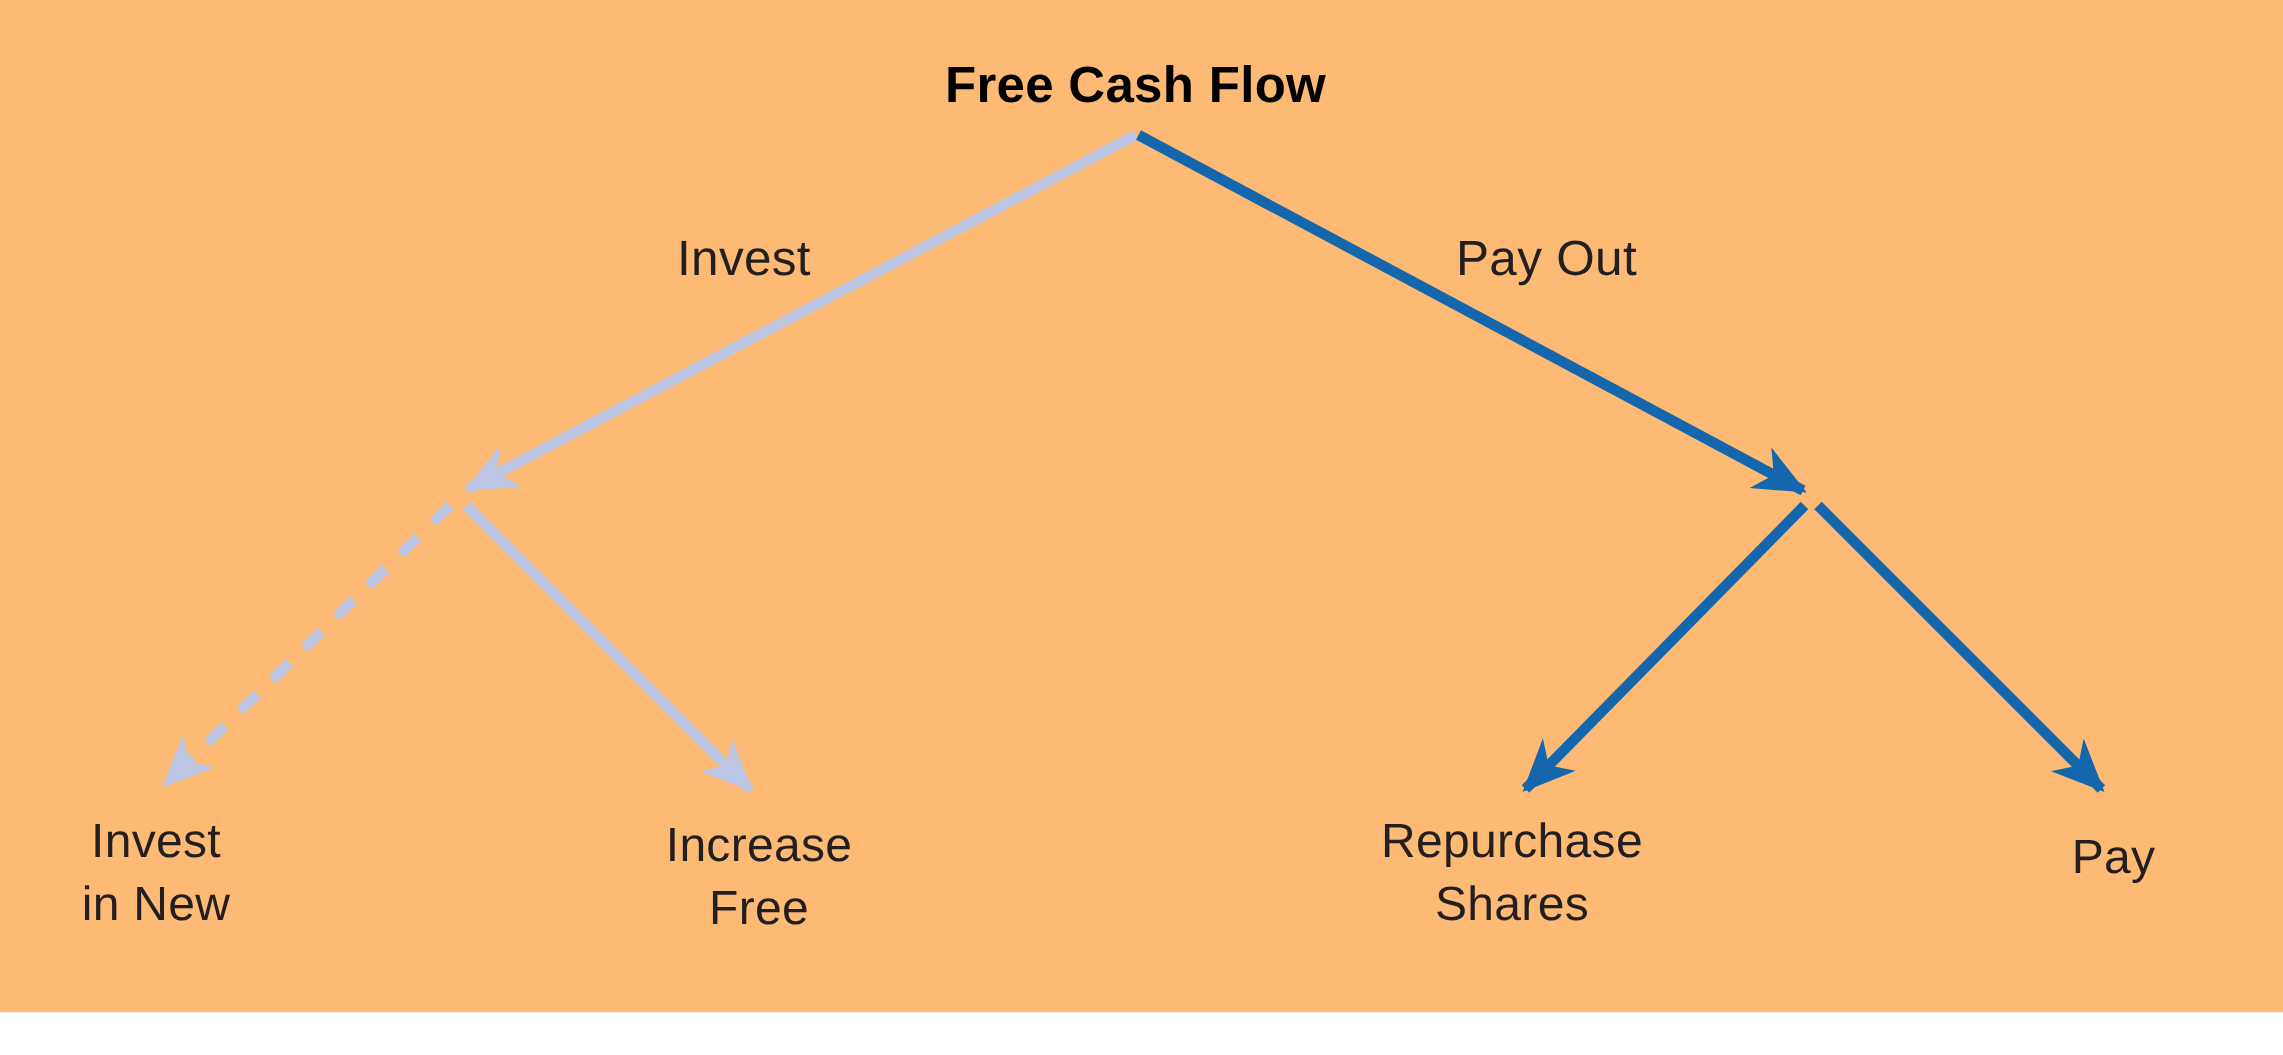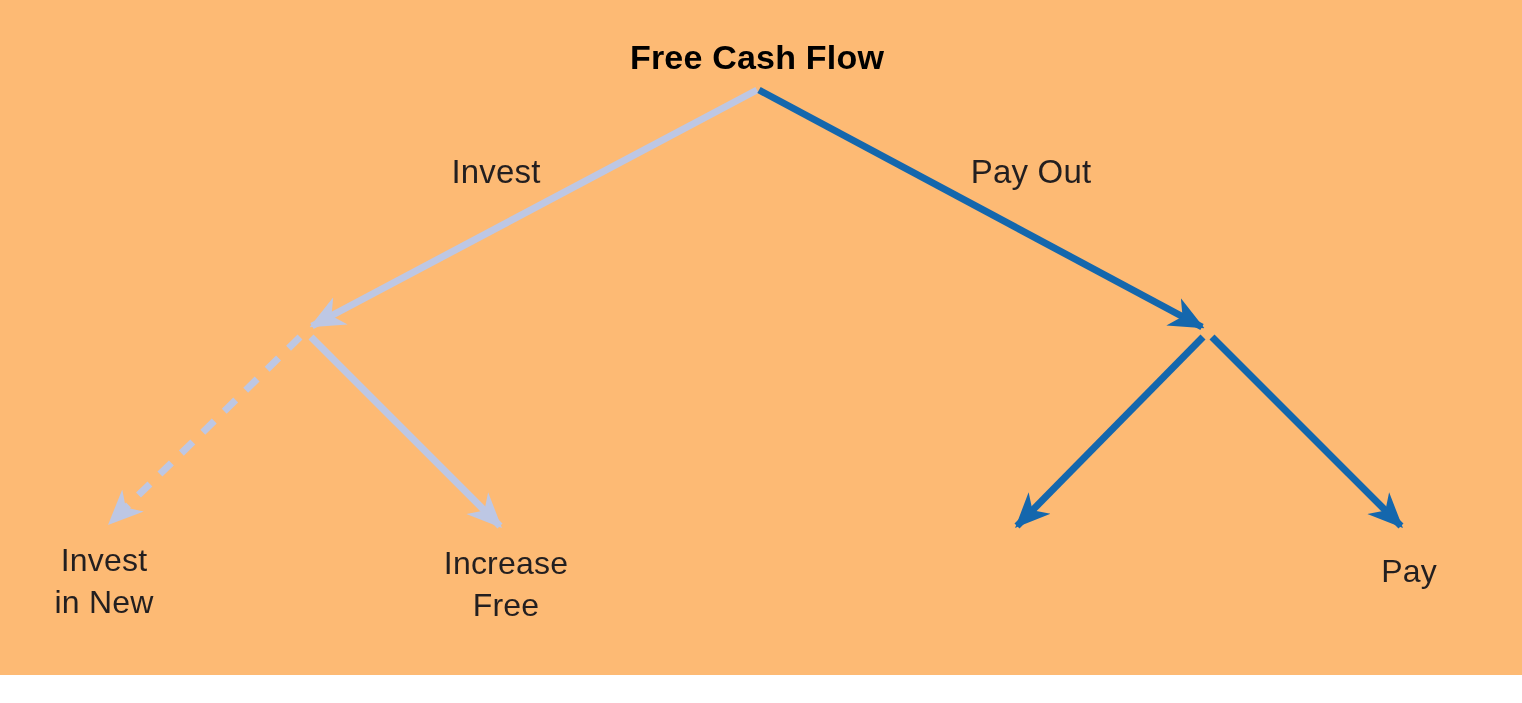--- a/index.html
+++ b/index.html
@@ -88,18 +88,22 @@
   <div class="label leaf-label" style="left:104px; top:539px;">
     <span>Invest</span>
     <span>in New</span>
   </div>
 
   <div class="label leaf-label" style="left:506px; top:542px;">
     <span>Increase</span>
     <span>Free</span>
   </div>
 
+  <div class="label leaf-label" style="left:1008px; top:539px;">
+    <span>Repurchase</span>
+    <span>Shares</span>
+  </div>
 
   <div class="label leaf-label" style="left:1409px; top:550px;">
     <span>Pay</span>
   </div>
 
 </div>
 
 </body></html>

